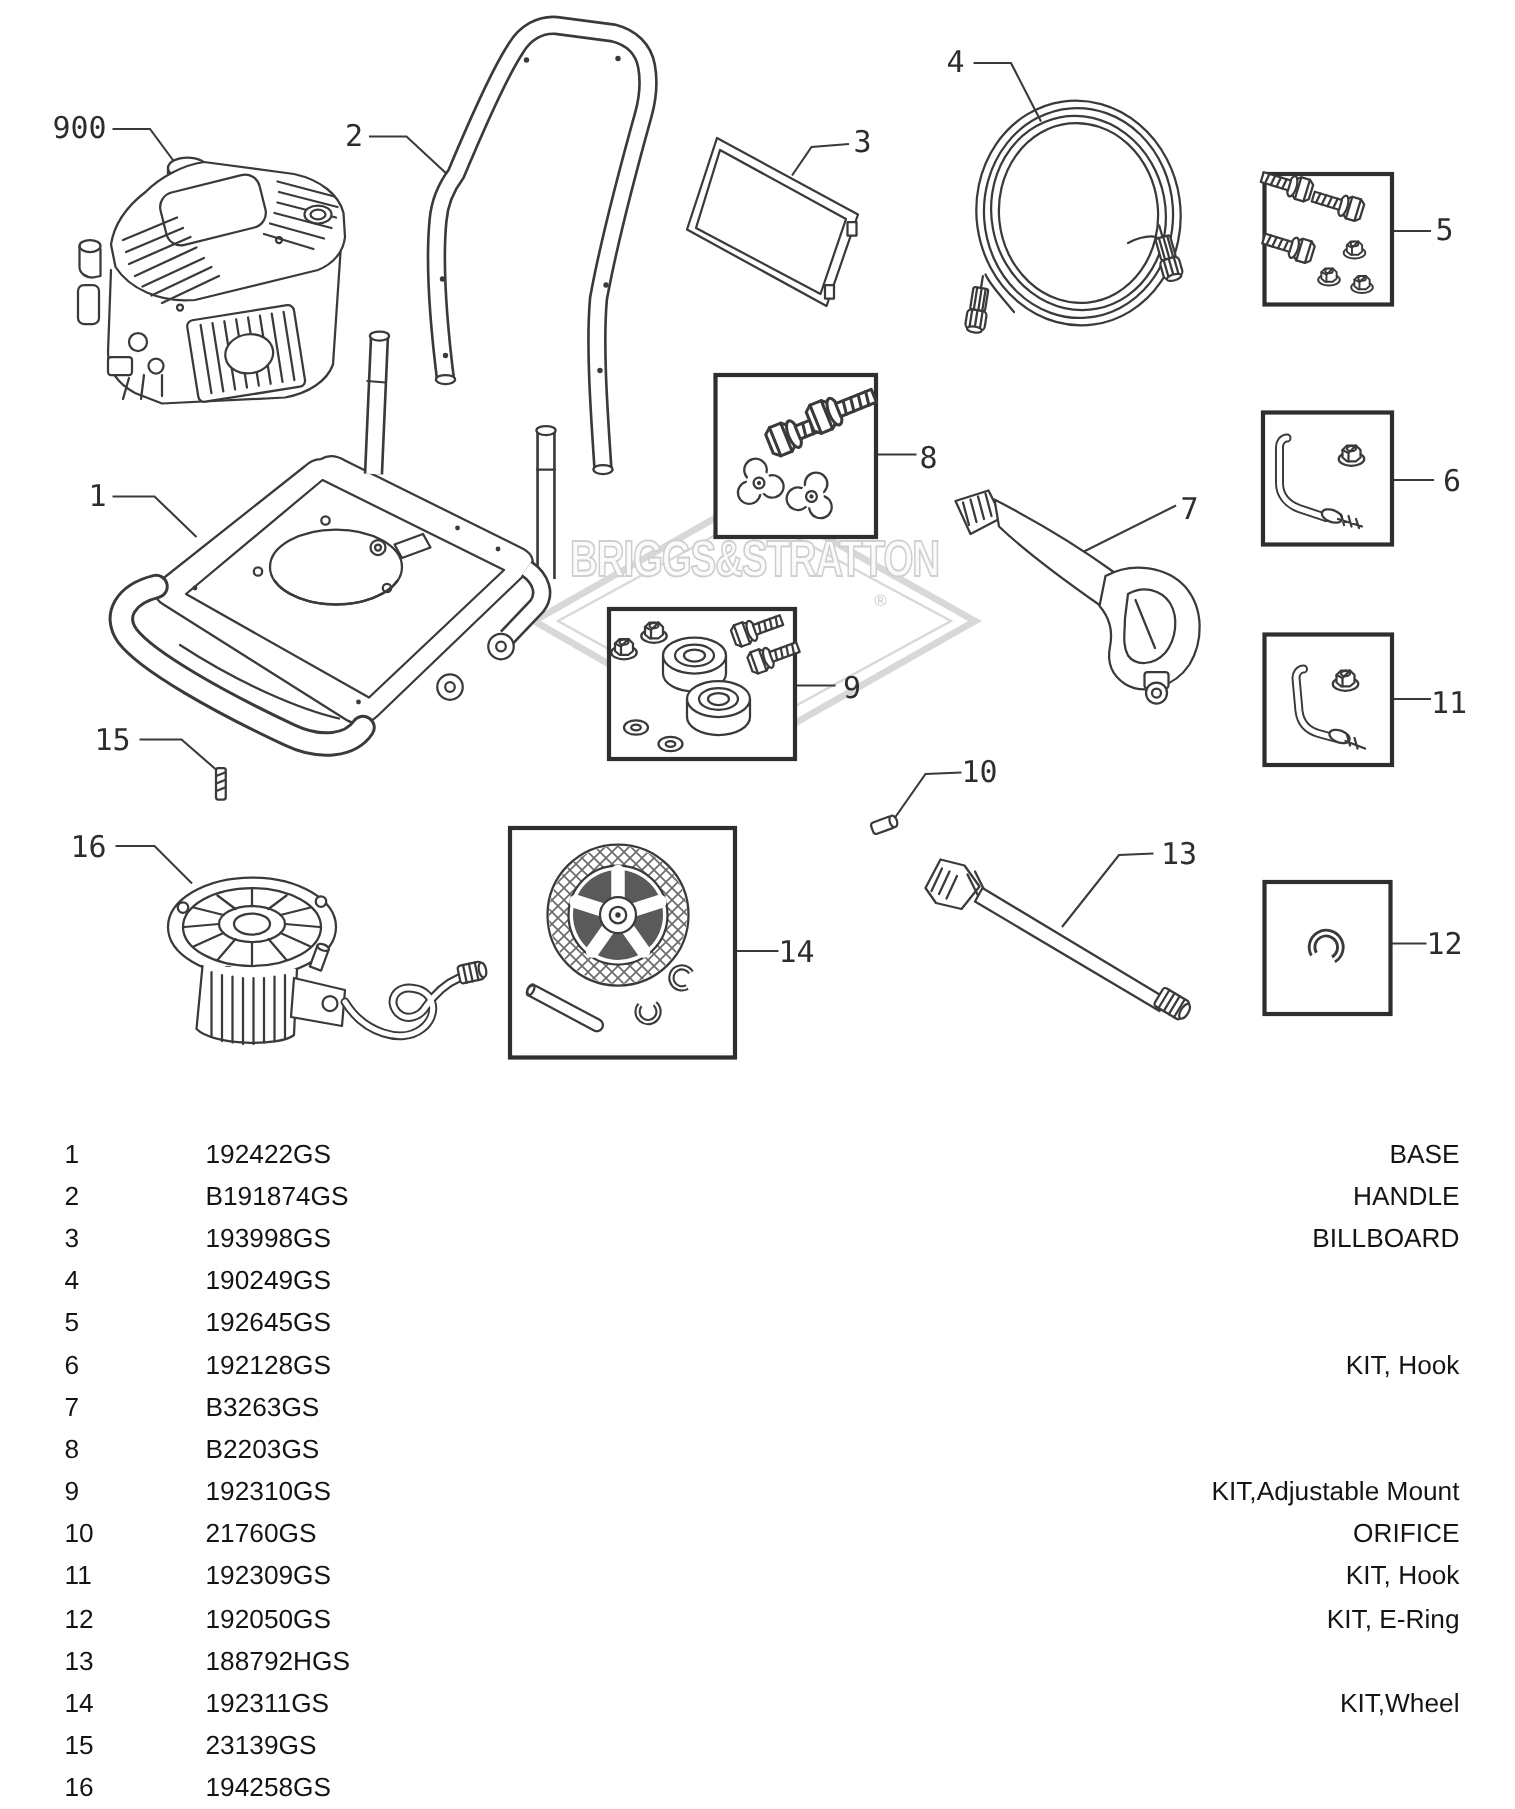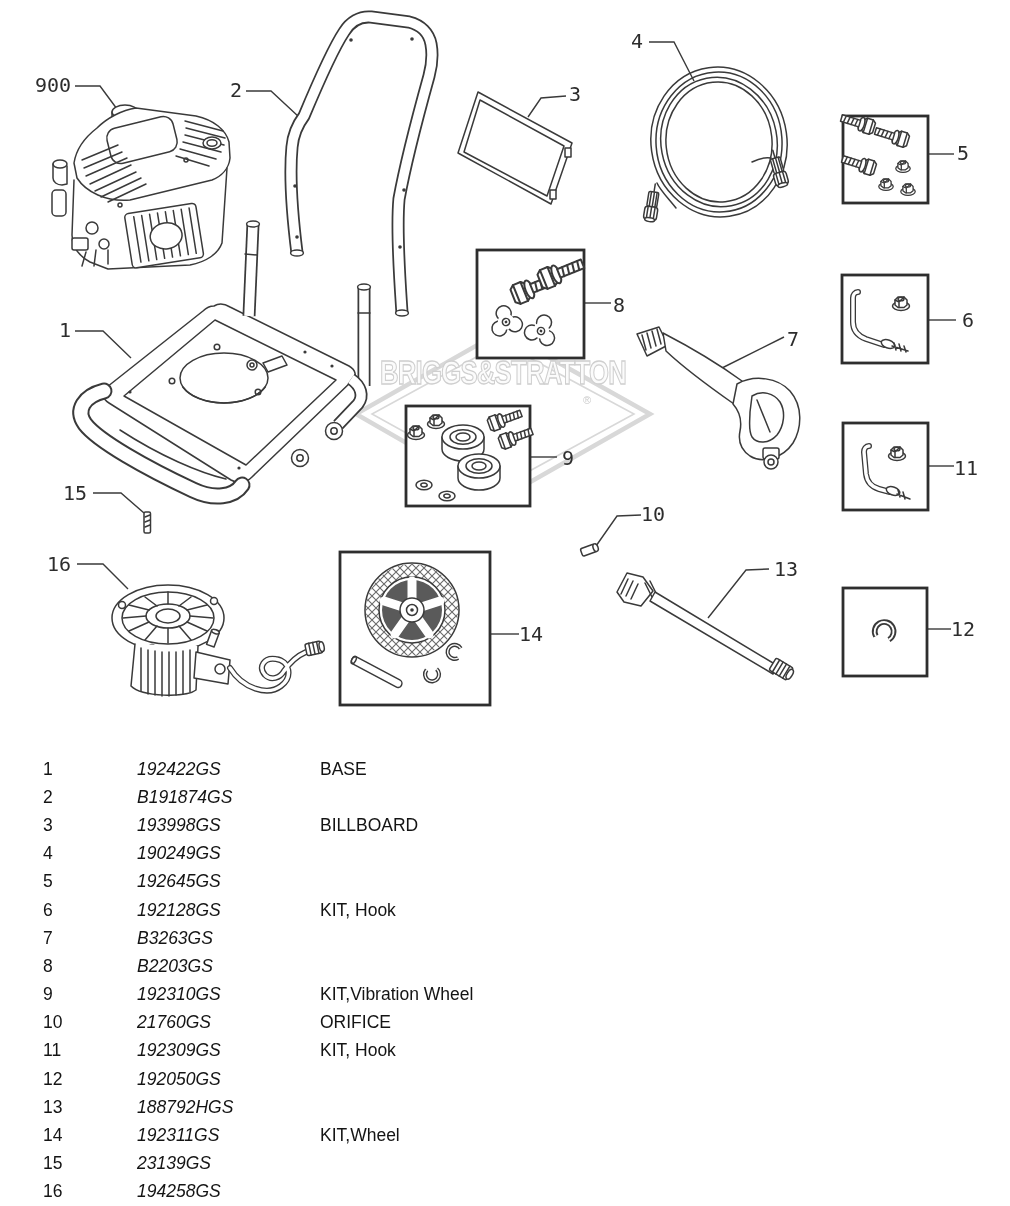--- a/index.html
+++ b/index.html
@@ -19,22 +19,22 @@
   .htube-o{stroke:#3a3a3a;stroke-width:6;fill:none;stroke-linecap:round;}
   .htube-i{stroke:#ffffff;stroke-width:3.4;fill:none;stroke-linecap:round;}
   .wm-diamond{stroke:#d8d8d8;fill:none;}
   .wm-text{font-family:"Liberation Sans",sans-serif;font-weight:bold;font-size:34px;
            fill:#fbfbfb;stroke:#cfcfcf;stroke-width:1.3;letter-spacing:-1px;}
   .wm-reg{font-family:"Liberation Sans",sans-serif;font-size:11px;fill:#cbcbcb;stroke:none;}
   
   .parts-table{position:absolute;left:43px;top:755px;width:930px;color:#141414;}
   .trow{display:flex;height:28.2px;align-items:center;font-size:17.5px;}
   .c-item{width:94px;}
-  .c-part{width:183px;font-style:italic;}
-  .c-desc{flex:1;}
+  .c-part{width:183px;}
+  .c-desc{flex:1;text-align:right;}
 </style>
 </head>
 <body>
 
 <div class="page">
 
 <svg class="diagram" width="1010" height="748" viewBox="0 0 1010 748">
   <defs>
     <g id="nut">
       <ellipse cx="0" cy="3" rx="8.5" ry="4.5" class="draw wfill"></ellipse>
@@ -365,20 +365,21 @@
 
   <div class="parts-table">
     <div class="trow">
       <span class="c-item">1</span>
       <span class="c-part">192422GS</span>
       <span class="c-desc">BASE</span>
     </div>
     <div class="trow">
       <span class="c-item">2</span>
       <span class="c-part">B191874GS</span>
+      <span class="c-desc">HANDLE</span>
     </div>
     <div class="trow">
       <span class="c-item">3</span>
       <span class="c-part">193998GS</span>
       <span class="c-desc">BILLBOARD</span>
     </div>
     <div class="trow">
       <span class="c-item">4</span>
       <span class="c-part">190249GS</span>
     </div>
@@ -395,35 +396,36 @@
       <span class="c-item">7</span>
       <span class="c-part">B3263GS</span>
     </div>
     <div class="trow">
       <span class="c-item">8</span>
       <span class="c-part">B2203GS</span>
     </div>
     <div class="trow">
       <span class="c-item">9</span>
       <span class="c-part">192310GS</span>
-      <span class="c-desc">KIT,Vibration Wheel</span>
+      <span class="c-desc">KIT,Adjustable Mount</span>
     </div>
     <div class="trow">
       <span class="c-item">10</span>
       <span class="c-part">21760GS</span>
       <span class="c-desc">ORIFICE</span>
     </div>
     <div class="trow">
       <span class="c-item">11</span>
       <span class="c-part">192309GS</span>
       <span class="c-desc">KIT, Hook</span>
     </div>
     <div class="trow">
       <span class="c-item">12</span>
       <span class="c-part">192050GS</span>
+      <span class="c-desc">KIT, E-Ring</span>
     </div>
     <div class="trow">
       <span class="c-item">13</span>
       <span class="c-part">188792HGS</span>
     </div>
     <div class="trow">
       <span class="c-item">14</span>
       <span class="c-part">192311GS</span>
       <span class="c-desc">KIT,Wheel</span>
     </div>

